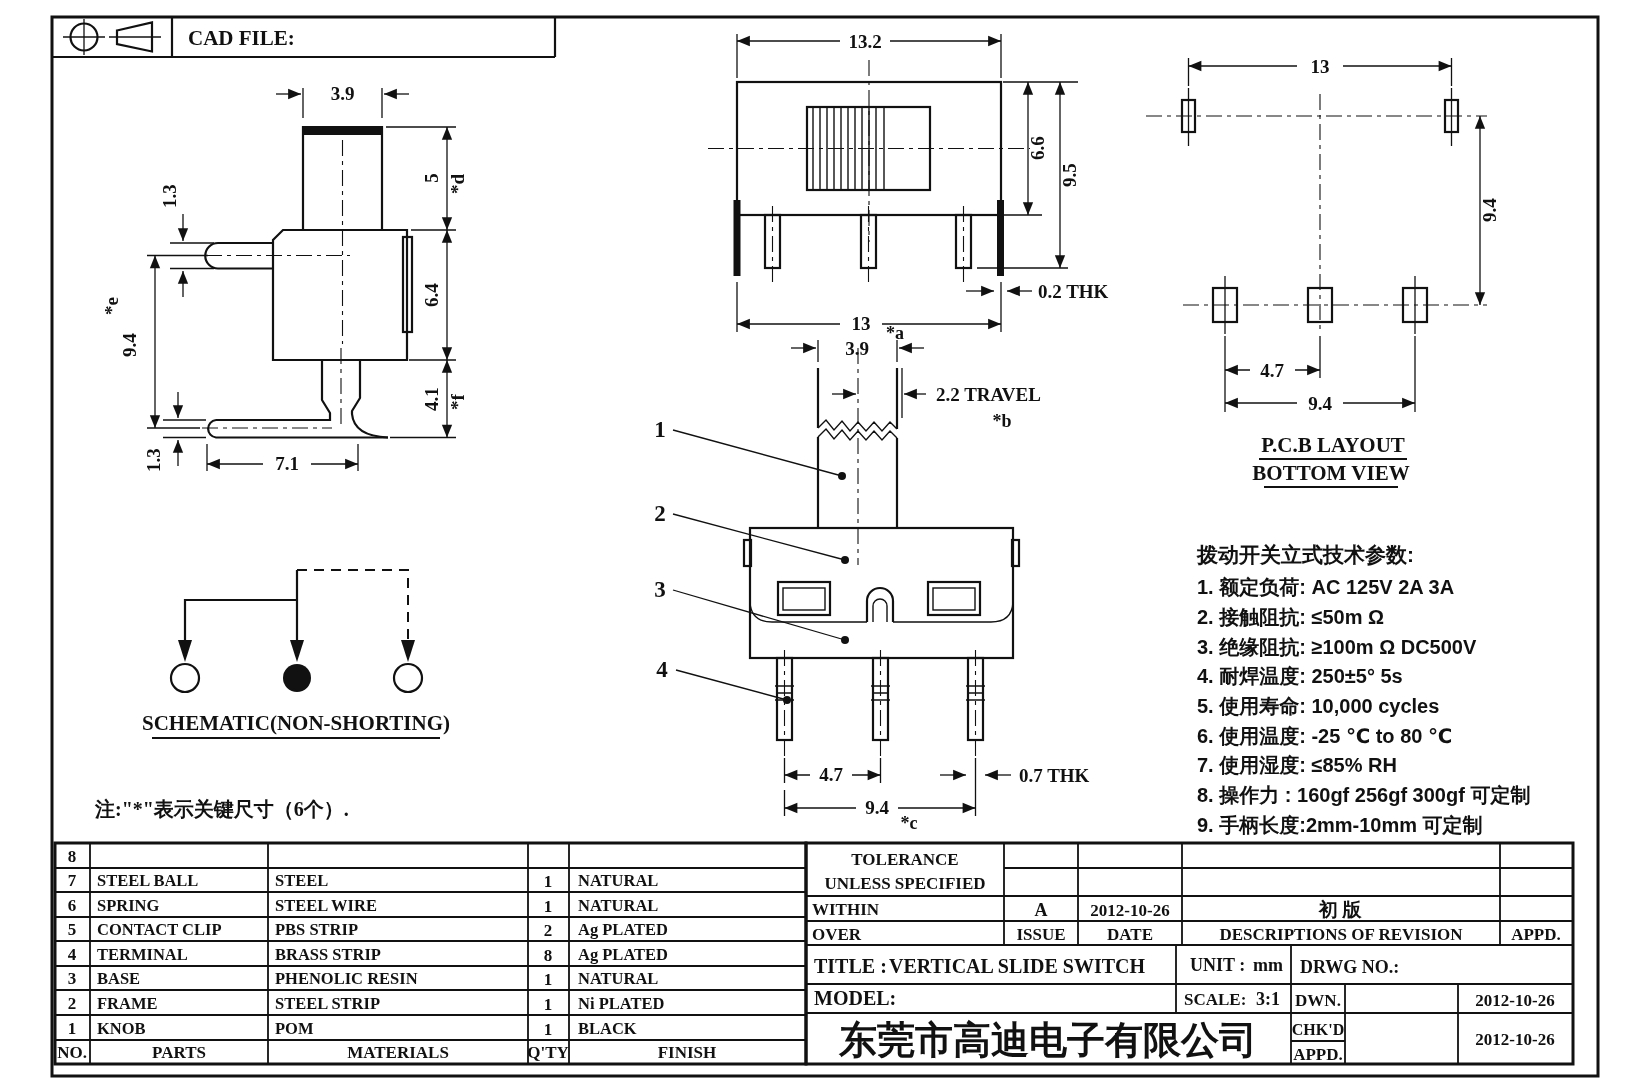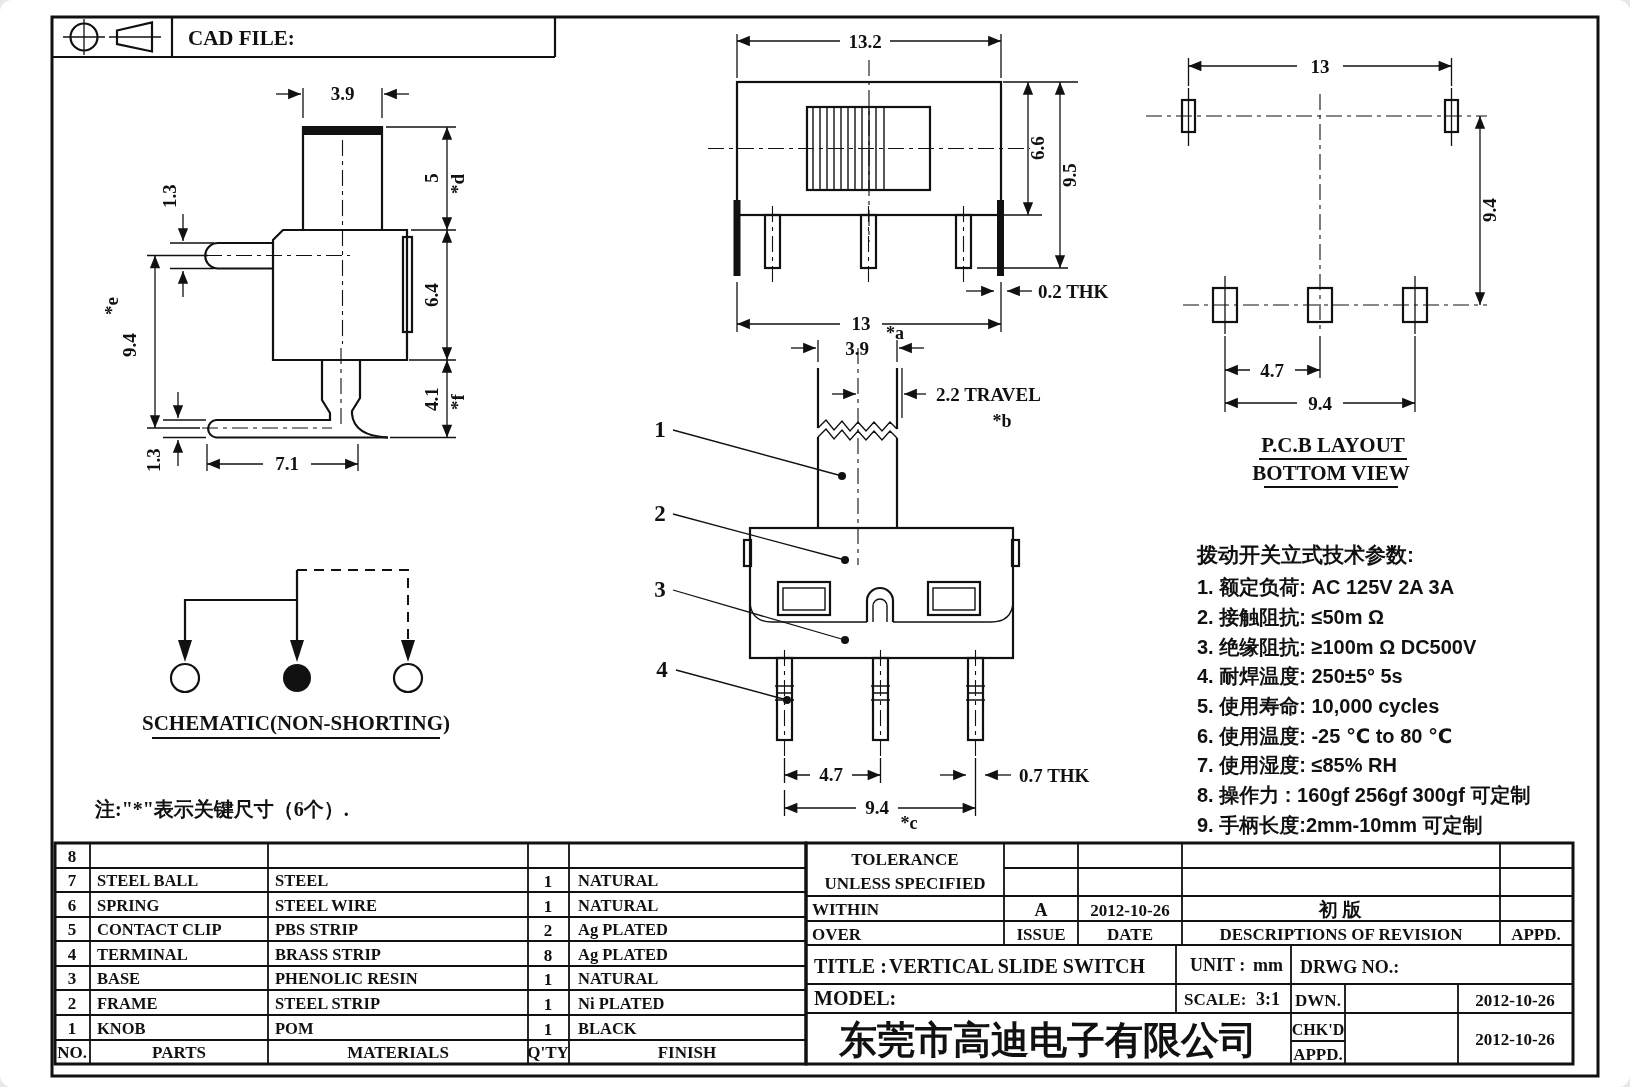--- a/index.html
+++ b/index.html
@@ -1,16 +1,16 @@
 <!DOCTYPE html>
 <html><head>
 <meta charset="utf-8">
 <style>
   html,body{margin:0;padding:0;background:#e8e8e8;}
-  #page{position:relative;width:1630px;height:1087px;background:#ffffff;overflow:hidden;border-radius:12px;}
+  #page{position:relative;width:1630px;height:1087px;background:#ffffff;overflow:hidden;}
   svg{position:absolute;left:0;top:0;}
   svg text{font-family:"Liberation Serif","DejaVu Serif",serif;font-weight:bold;fill:#111;}
   svg text.sans{font-family:"Liberation Sans","DejaVu Sans",sans-serif;font-weight:700;}
   .ol{stroke:#111;stroke-width:2.2;fill:none;}
   .o3{stroke:#111;stroke-width:3;fill:none;}
   .hl{stroke:#111;stroke-width:1.4;fill:none;}
   .tl{stroke:#111;stroke-width:1.8;fill:none;}
   .dl{stroke:#111;stroke-width:1.3;fill:none;}
   .cl{stroke:#111;stroke-width:1.1;fill:none;stroke-dasharray:16 5 4 5;}
   .dsh{stroke:#111;stroke-width:2;fill:none;stroke-dasharray:10 7;}

